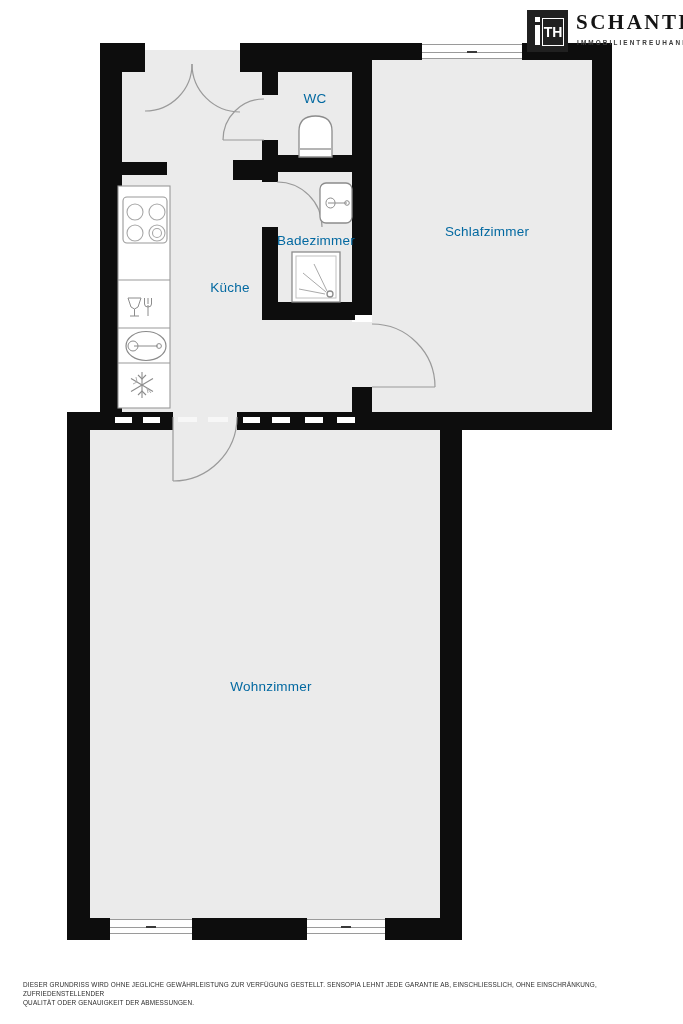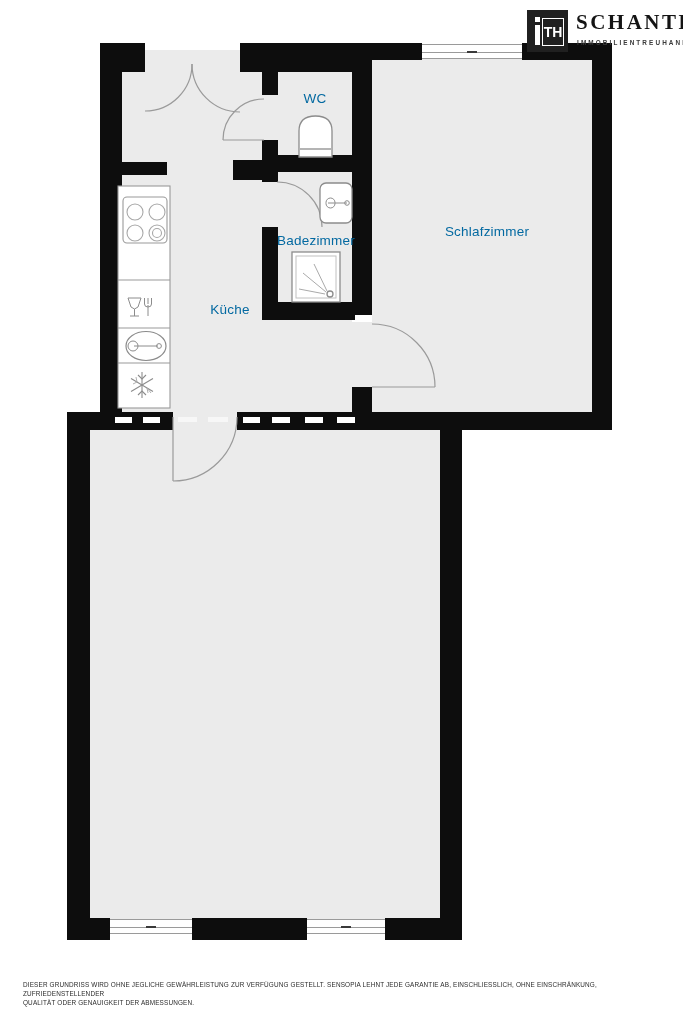--- a/index.html
+++ b/index.html
@@ -167,21 +167,22 @@
       <line x1="131" y1="378.5" x2="153" y2="391.5"></line>
       <line x1="131" y1="391.5" x2="153" y2="378.5"></line>
       <path d="M 138 375 L 142 379 L 146 375 M 138 395 L 142 391 L 146 395"></path>
       <path d="M 133 384 L 137 382 L 136 377 M 151 393 L 147 388 L 148 393" stroke="#a8a8a8" stroke-width=".9"></path>
     </g>
   </svg>
 
   <div class="rlabel z40" style="left:278px;top:91px;width:74px;">WC</div>
   <div class="rlabel z40" style="left:377px;top:224px;width:220px;">Schlafzimmer</div>
   <div class="rlabel z40" style="left:262px;top:233px;width:108px;">Badezimmer</div>
-  <div class="rlabel z40" style="left:167px;top:302px;width:126px;">Küche</div>
+  <div class="rlabel z40" style="left:167px;top:280px;width:126px;">Küche</div>
+  <div class="rlabel z40" style="left:96px;top:679px;width:350px;">Wohnzimmer</div>
 
   <div id="logo">
     <div id="logo-box">
       <div class="idot"></div>
       <div class="ibar"></div>
       <div class="thbox">TH</div>
     </div>
     <div id="logo-name">SCHANTL</div>
     <div id="logo-tag">IMMOBILIENTREUHAND</div>
   </div>

